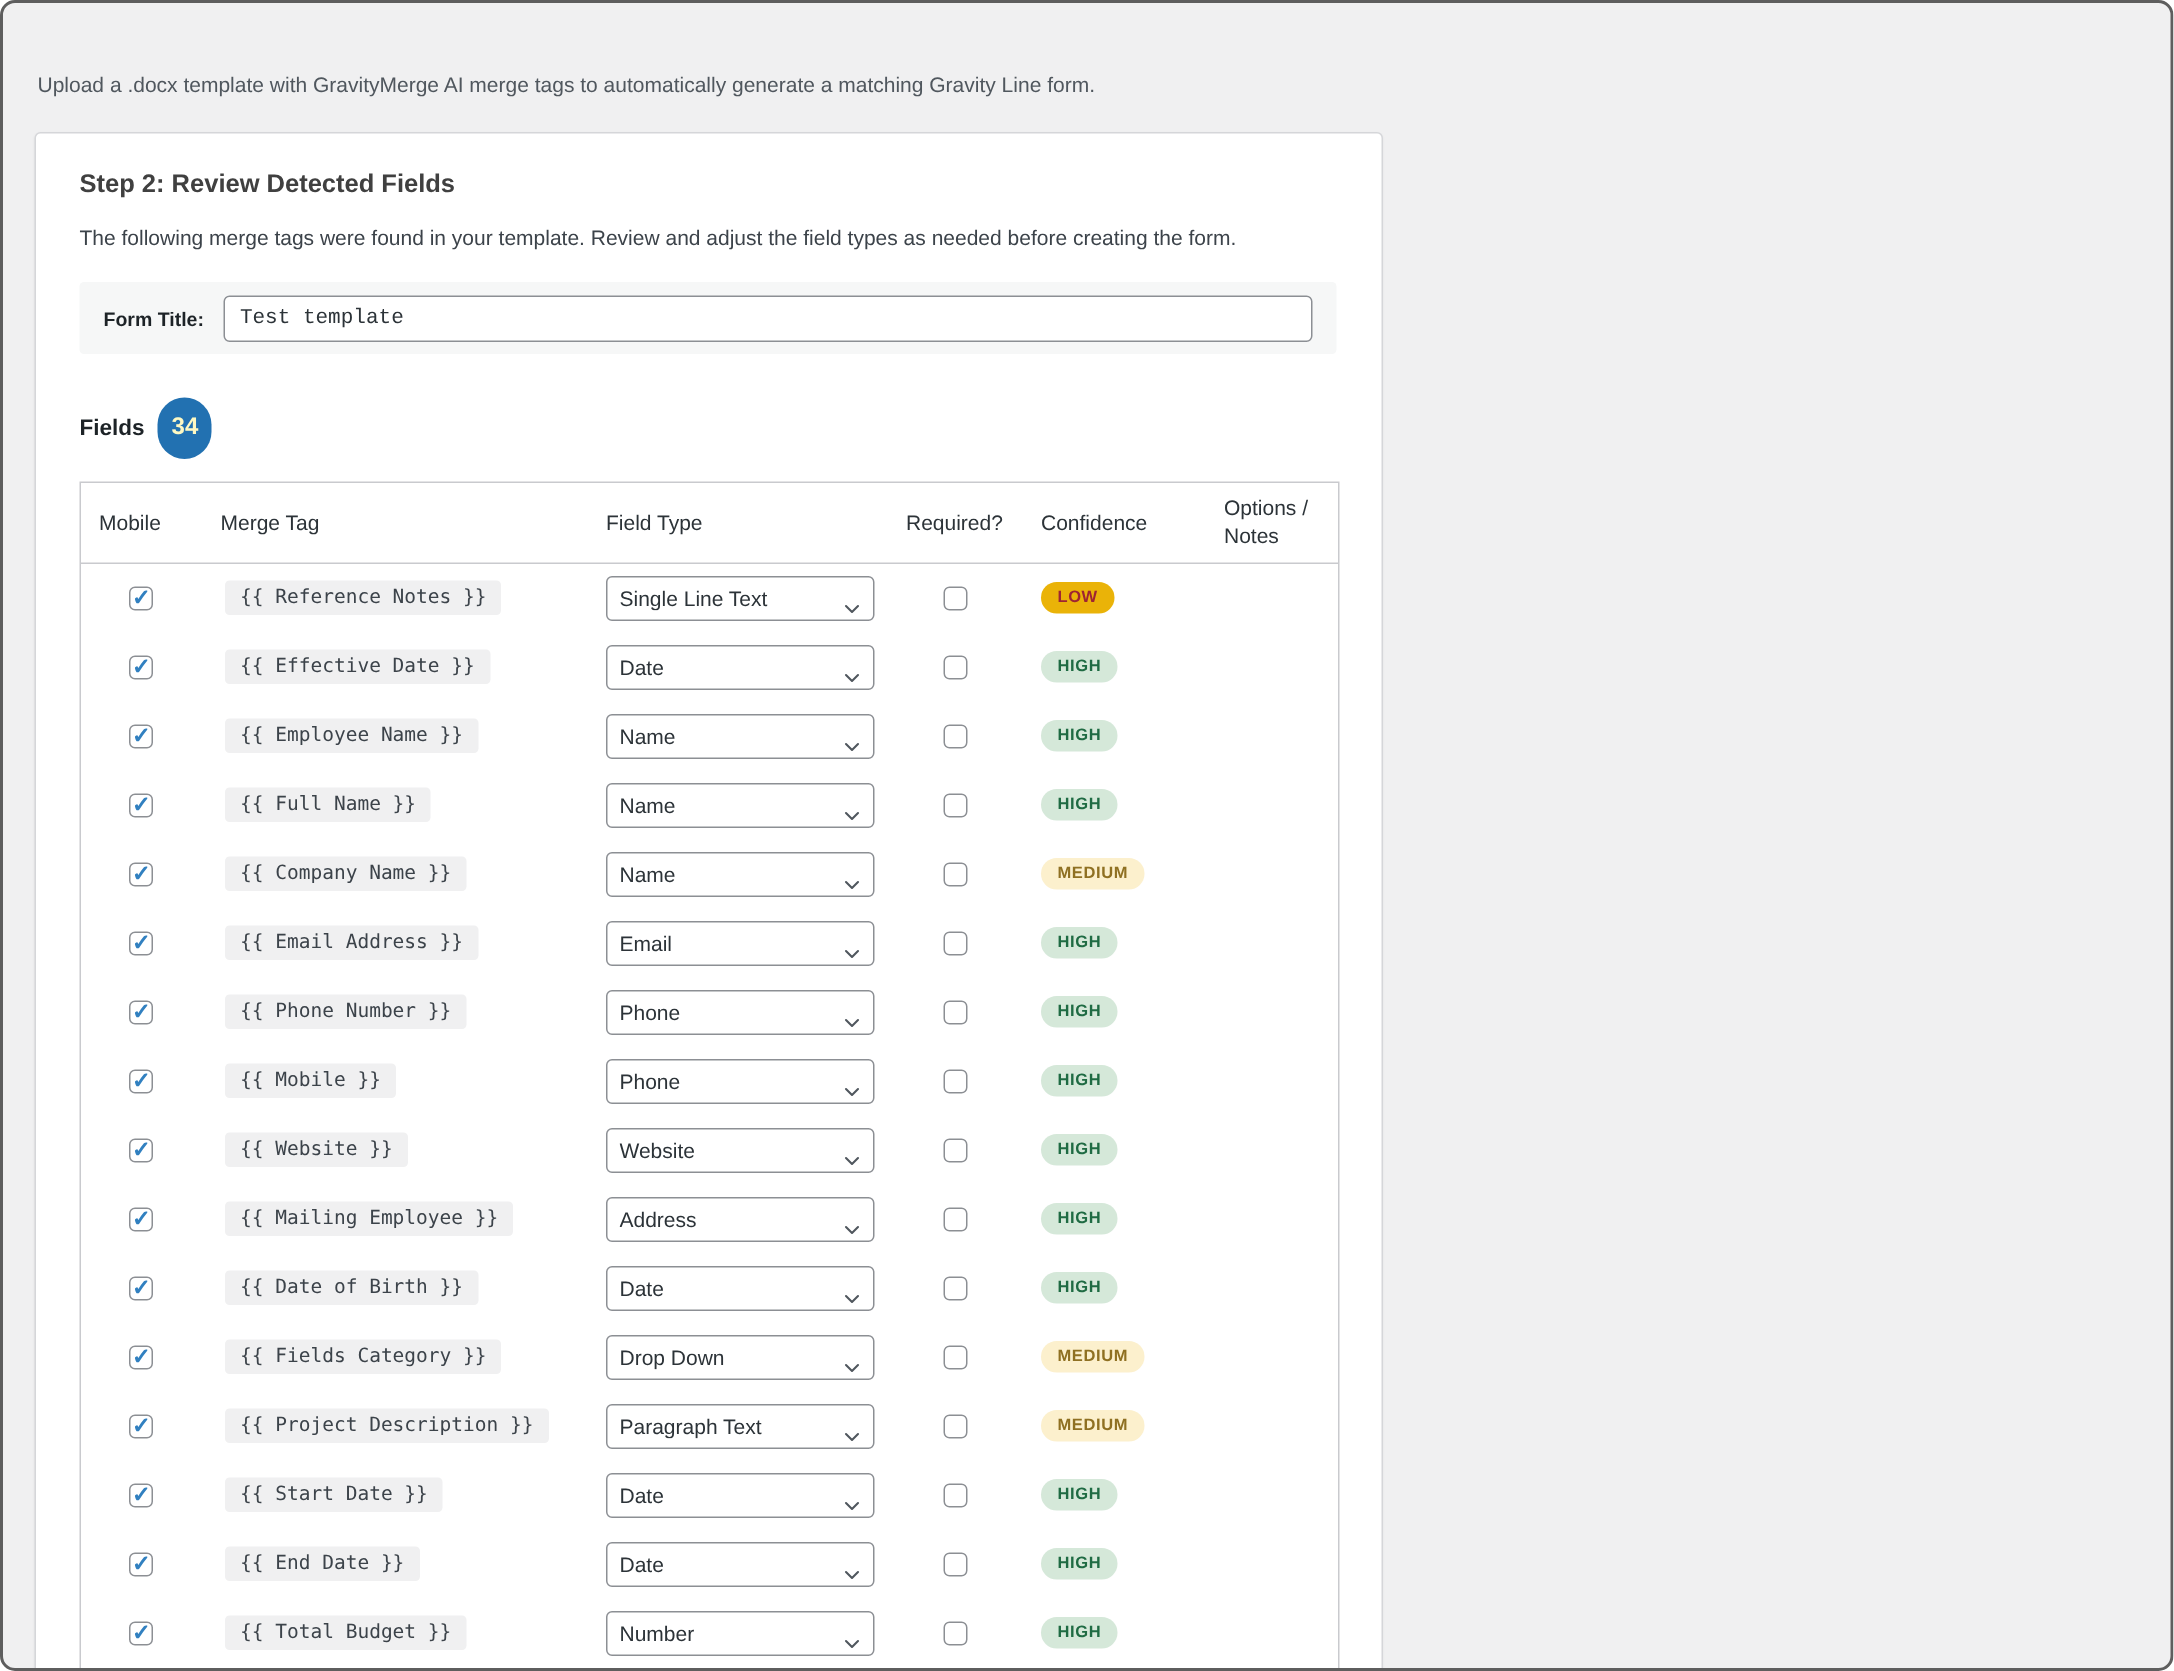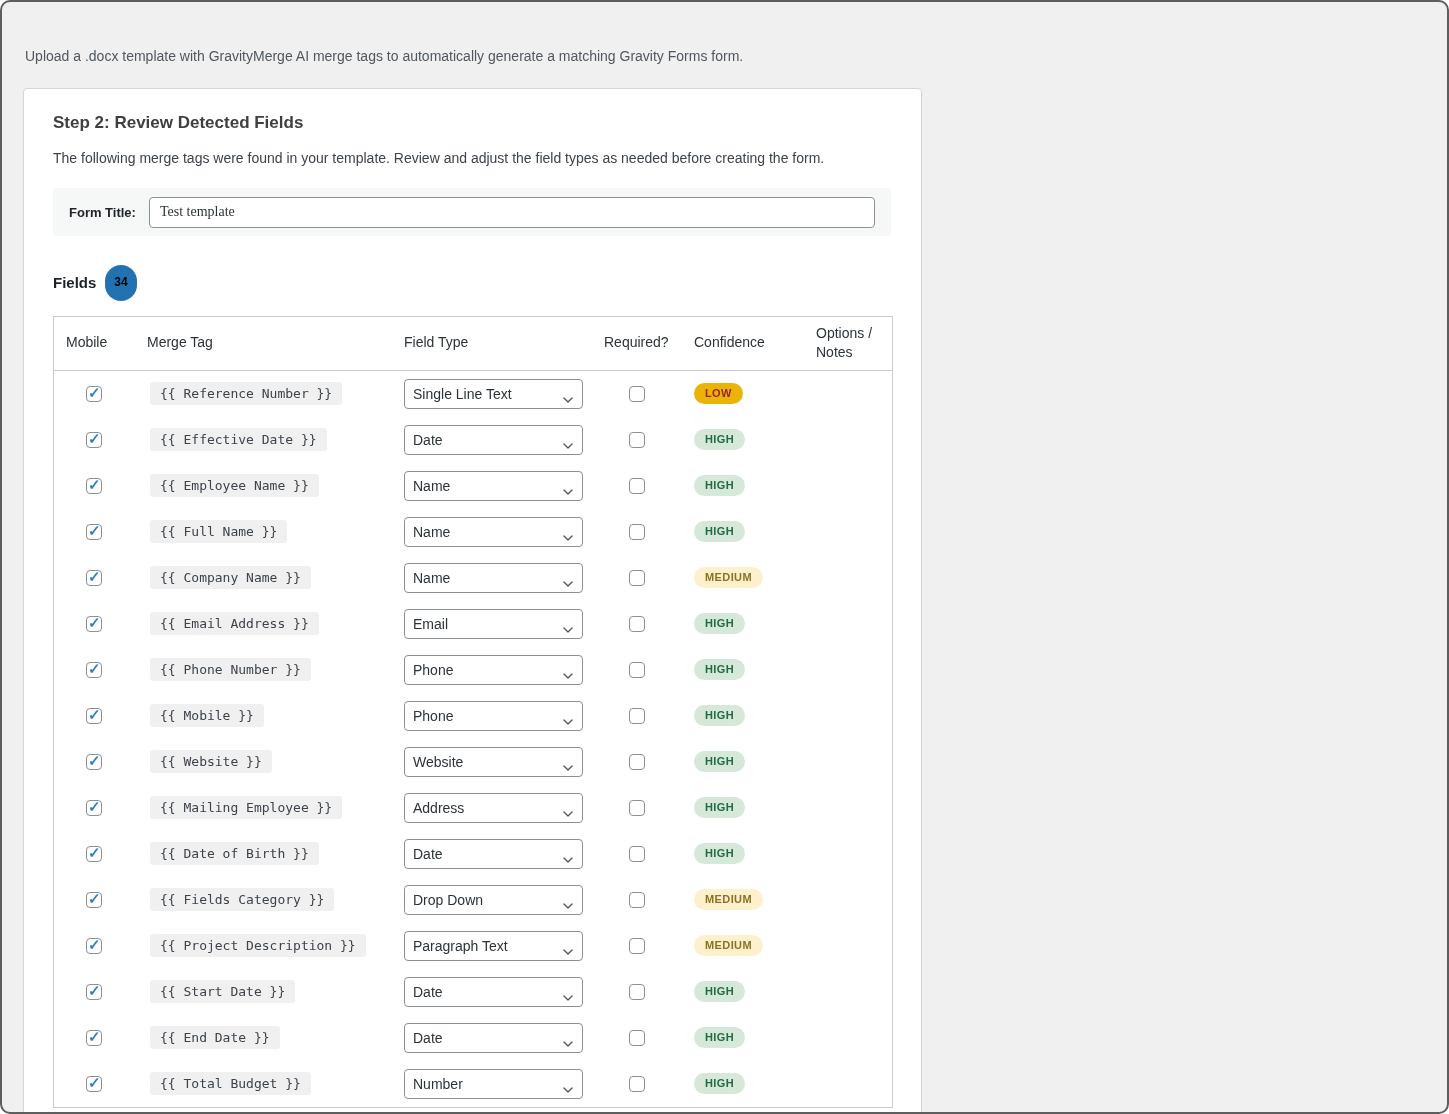--- a/index.html
+++ b/index.html
@@ -27,27 +27,27 @@
   .step-desc { margin-top: 17px; font-size: 14px; color: #3c434a; }
 
   .form-title-bar {
     margin-top: 22px; height: 48px; background: #f6f7f7; border-radius: 3px;
     display: flex; align-items: center; padding: 0 16px;
   }
   .form-title-label { font-size: 13px; font-weight: 700; color: #1d2327; white-space: nowrap; margin-right: 13px; }
   .form-title-input {
     flex: 1; height: 31px; border: 1px solid #8c8f94; border-radius: 4px;
     padding: 0 10px; font-size: 14px; color: #2c3338; background: #fff;
-    font-family: Liberation Serif, serif; outline: none;
+    font-family: Liberation Mono, monospace; outline: none;
   }
 
   .fields-heading-row { margin-top: 29px; display: flex; align-items: center; }
   .fields-heading { font-size: 15px; font-weight: 700; color: #1d2327; }
   .count-badge {
-    margin-left: 9px; font-size: 12px; font-weight: 700; color: #000000;
+    margin-left: 9px; font-size: 16px; font-weight: 700; color: #fef9c3;
     border-radius: 999px; padding: 10px 9px; line-height: 1.3;
   }
 
   .fields-table { margin-top: 15px; width: 840px; border: 1px solid #c9cace; background: #fff; }
   .trow {
     display: grid;
     grid-template-columns: 81px 257px 200px 90px 122px 1fr;
     align-items: center;
   }
   .thead { height: 54px; border-bottom: 1px solid #c9cace; }
@@ -89,21 +89,21 @@
   .badge {
     display: inline-block; font-size: 11px; font-weight: 700;
     letter-spacing: .4px; border-radius: 999px; padding: 5px 11px; line-height: 1;
   }
 </style>
 </head>
 <body>
 
 <div class="frame">
 
-  <p class="page-subtitle">Upload a .docx template with GravityMerge AI merge tags to automatically generate a matching Gravity Forms form.</p>
+  <p class="page-subtitle">Upload a .docx template with GravityMerge AI merge tags to automatically generate a matching Gravity Line form.</p>
 
   <div class="card">
     <h2 class="step-heading">Step 2: Review Detected Fields</h2>
     <p class="step-desc">The following merge tags were found in your template. Review and adjust the field types as needed before creating the form.</p>
 
     <div class="form-title-bar">
       <label class="form-title-label">Form Title:</label>
       <input class="form-title-input" type="text" value="Test template" style="">
     </div>
 
@@ -120,21 +120,21 @@
         <div class="cell">Required?</div>
         <div class="cell">Confidence</div>
         <div class="cell">Options / Notes</div>
       </div>
       <div id="rows">
   <div class="trow row">
     <div class="cell">
       <input type="checkbox" class="cb cb-include" checked="" style="">
     </div>
     <div class="cell">
-      <code class="merge-tag">{{ Reference Number }}</code>
+      <code class="merge-tag">{{ Reference Notes }}</code>
     </div>
     <div class="cell">
       <span class="select-wrap">
         <select class="field-type-select"><option>Single Line Text</option></select>
         <svg class="chev" width="12" height="12" viewBox="0 0 12 12">
           <path d="M2 4 L6 8 L10 4" fill="none" stroke="#50575e" stroke-width="1.4" stroke-linecap="round" stroke-linejoin="round"></path>
         </svg>
       </span>
     </div>
     <div class="cell">

